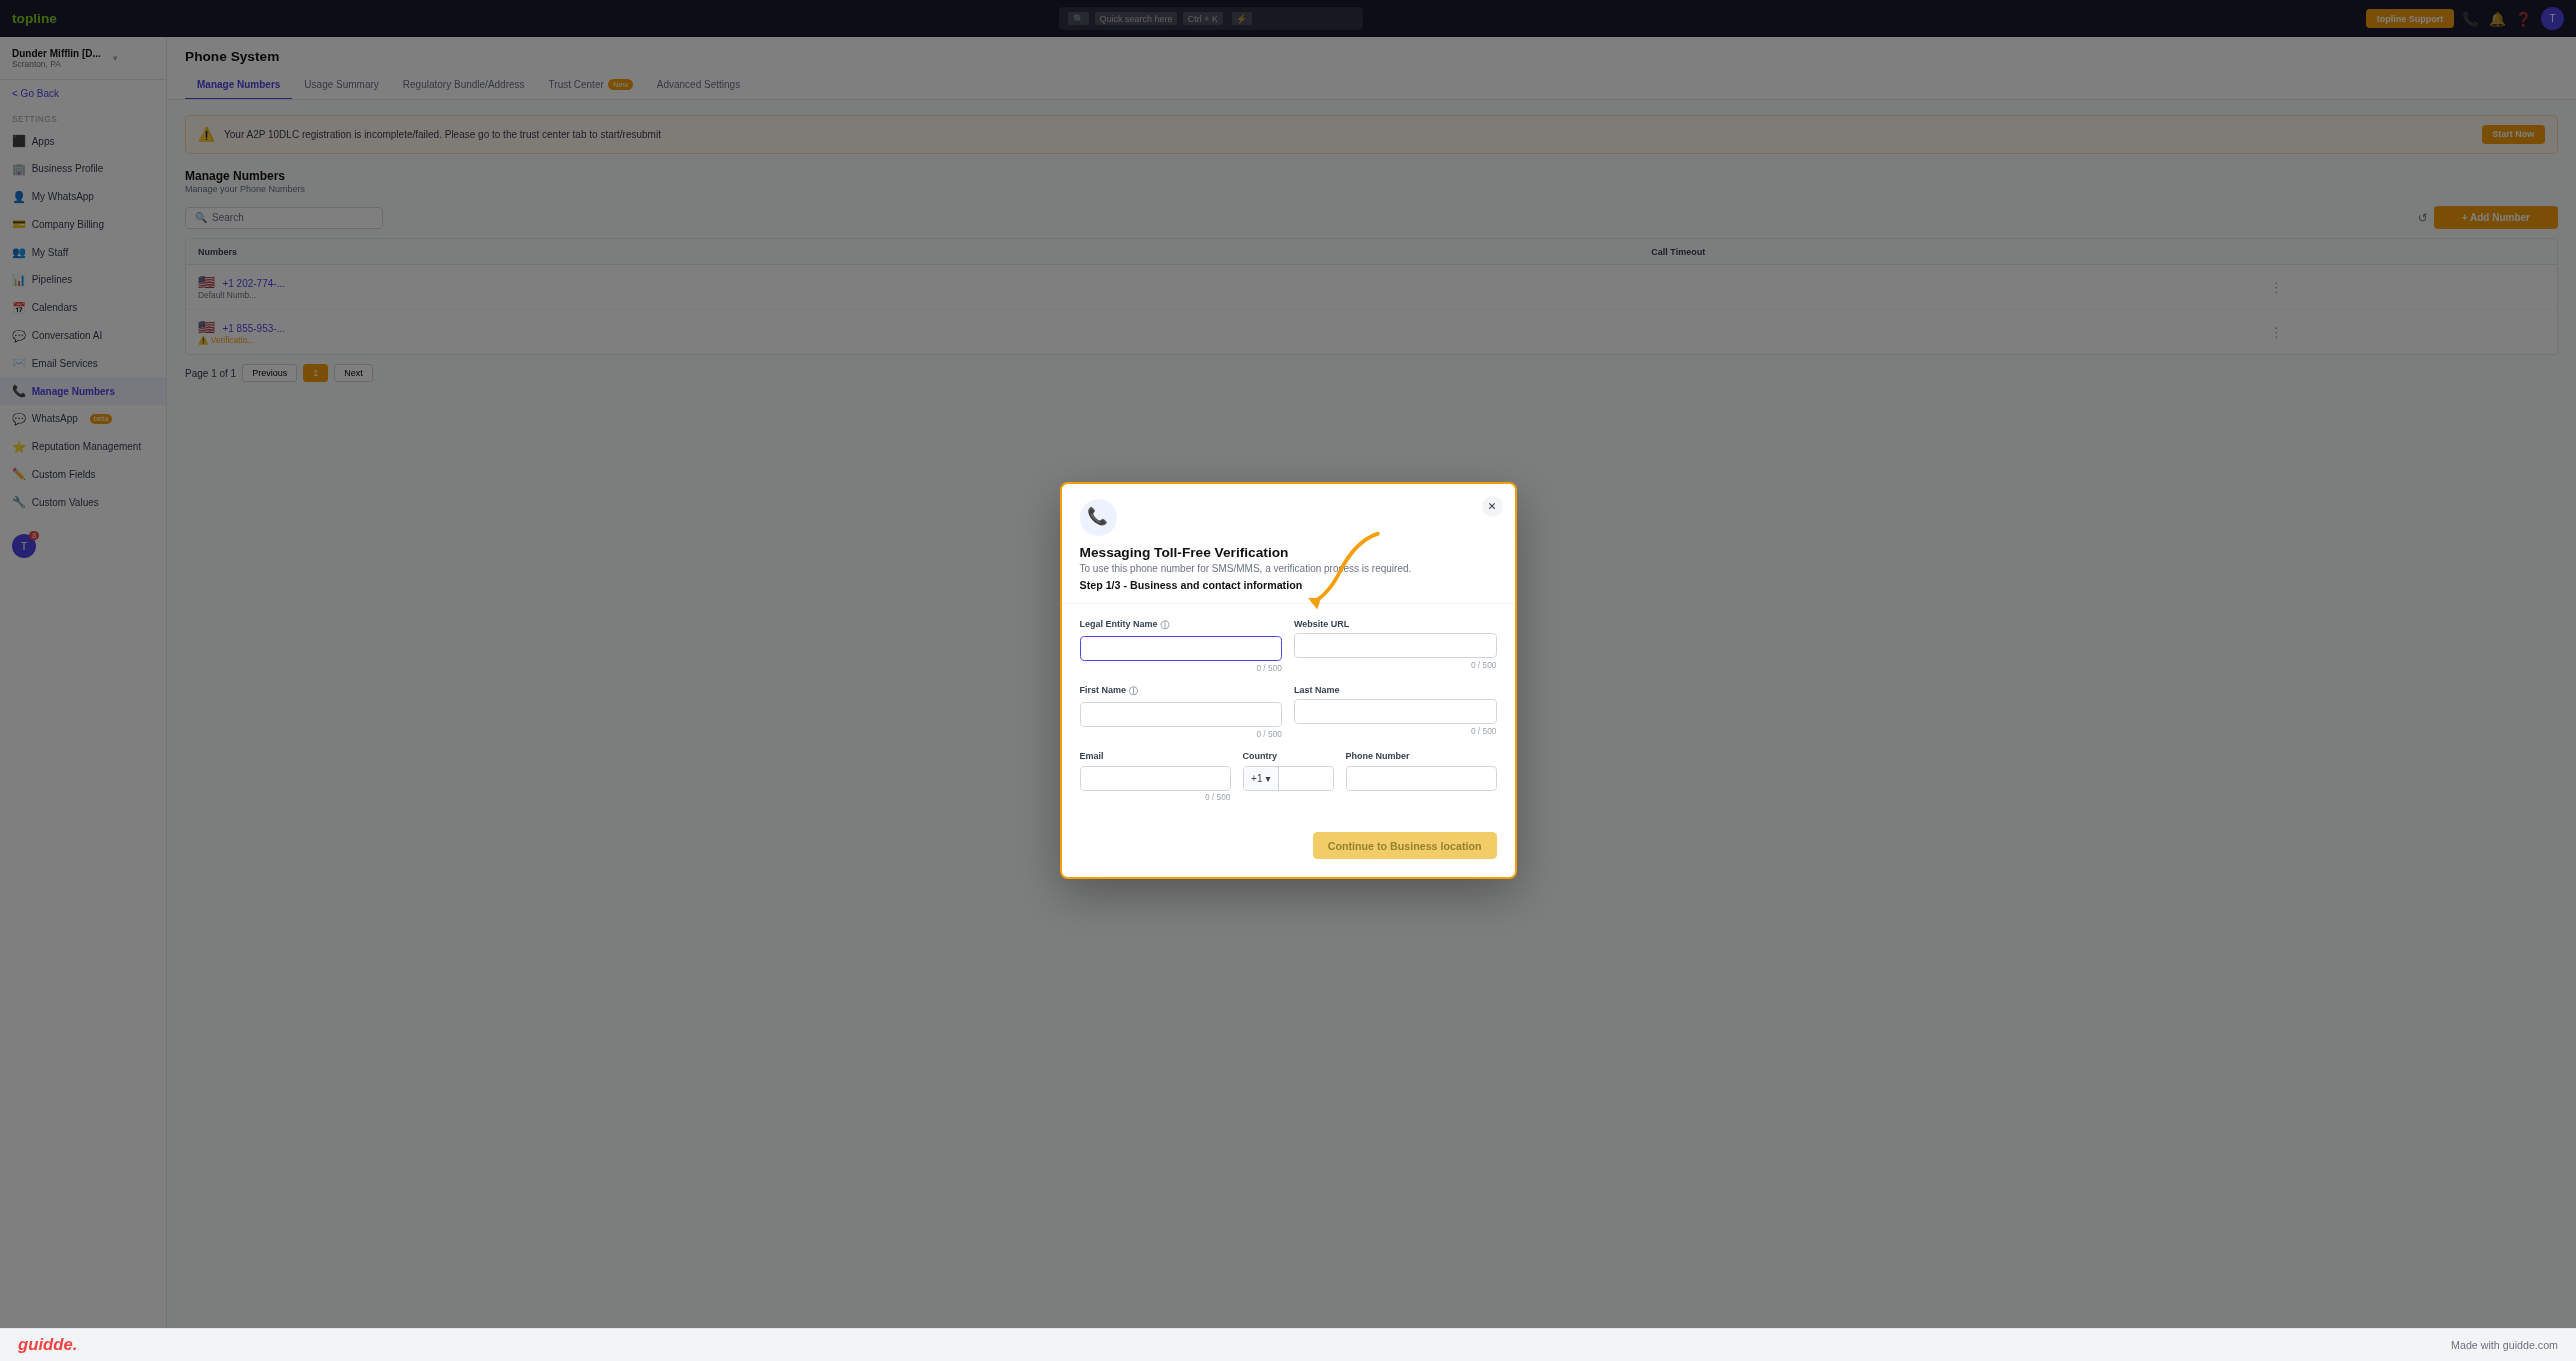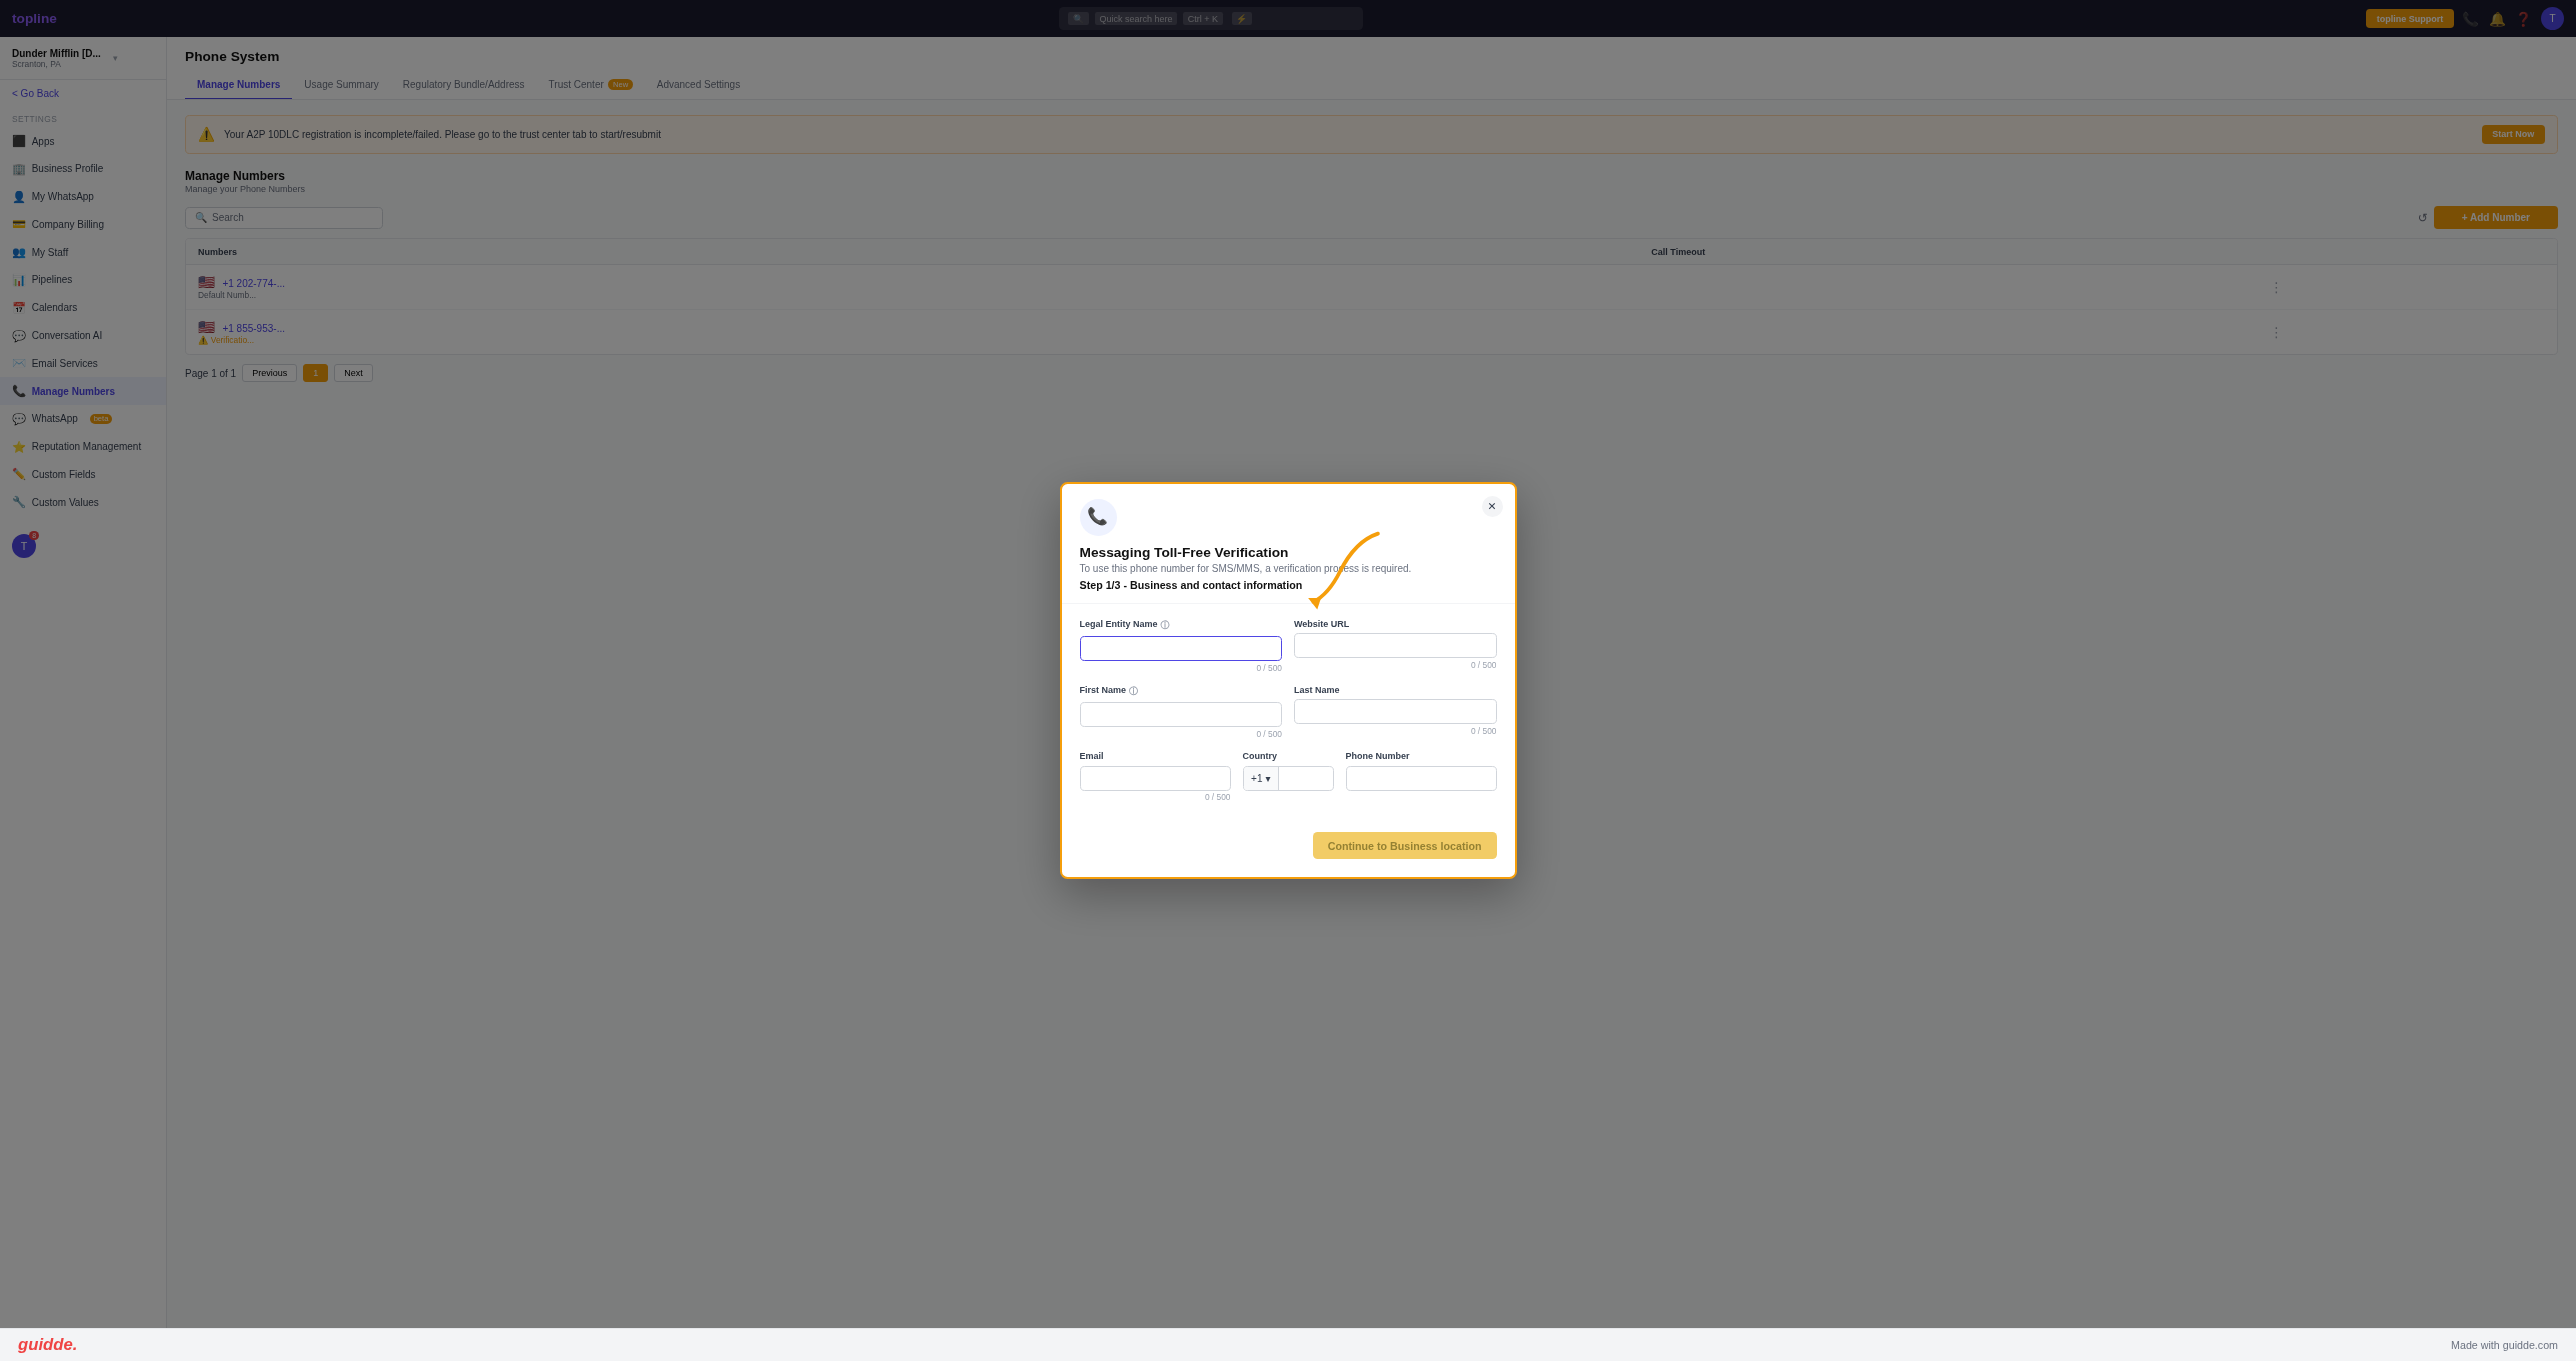--- a/index.html
+++ b/index.html
@@ -3,21 +3,21 @@
   <meta charset="utf-8">
   <style>
     * { box-sizing: border-box; margin: 0; padding: 0; }
     body { font-family: -apple-system, BlinkMacSystemFont, 'Segoe UI', sans-serif; background: #f5f6fa; overflow: hidden; }
 
     
     .topnav {
       display: flex; align-items: center; justify-content: space-between;
       background: #1a1a2e; height: 37px; padding: 0 12px; position: fixed; top: 0; left: 0; right: 0; z-index: 100;
     }
-    .topnav-logo { color: #8b5cf6; font-weight: 700; font-size: 13.7px; }
+    .topnav-logo { color: #84cc16; font-weight: 700; font-size: 13.7px; }
     .topnav-search {
       display: flex; align-items: center; gap: 6px;
       background: rgba(255,255,255,0.1); border-radius: 4.6px; padding: 4.6px 9px;
       color: rgba(255,255,255,0.6); font-size: 10px; flex: 1; max-width: 304px; margin: 0 30px;
     }
     .topnav-search span { font-size: 9px; background: rgba(255,255,255,0.15); padding: 1.5px 4.6px; border-radius: 2.3px; }
     .topnav-actions { display: flex; align-items: center; gap: 9px; }
     .topnav-support-btn {
       background: #f59e0b; color: #fff; border: none; padding: 4.6px 10.7px;
       border-radius: 3.8px; font-size: 9px; cursor: pointer; font-weight: 600;

